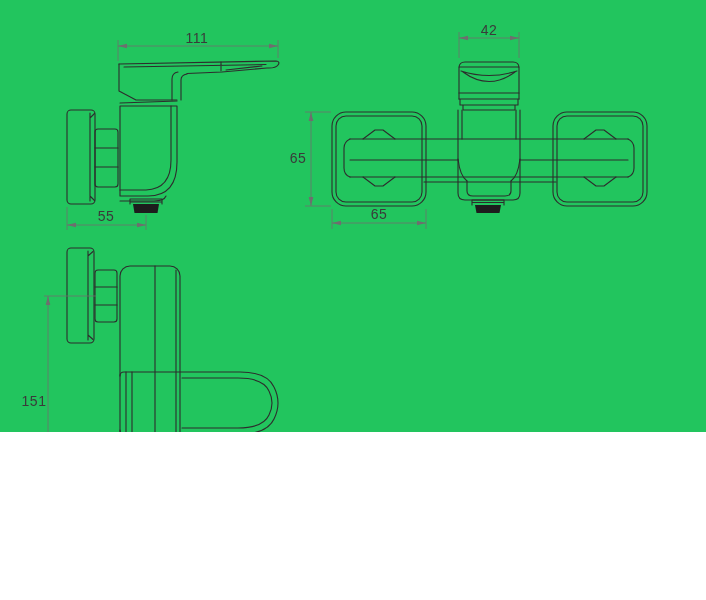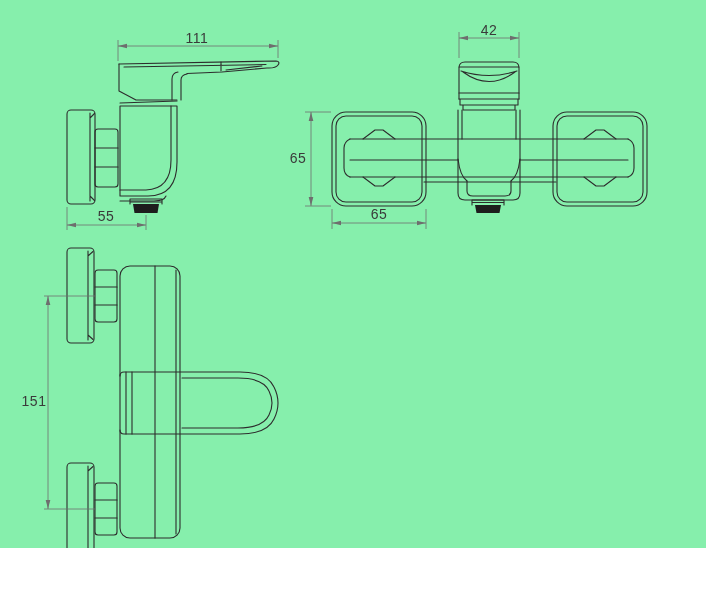--- a/index.html
+++ b/index.html
@@ -1,19 +1,19 @@
 <!DOCTYPE html>
 <html><head>
 <meta charset="utf-8">
 <style>
   html,body{margin:0;padding:0;}
   .canvas{
     position:relative;
-    width:706px;height:548px;
-    background:#86efac;
+    width:706px;height:432px;
+    background:#22c55e;
     overflow:hidden;
     font-family:"Liberation Sans", sans-serif;
   }
   svg{position:absolute;top:0;left:0;}
   svg text{
     font-family:"Liberation Sans", sans-serif;
     font-size:14px;
     letter-spacing:0.5px;
   }
   .parts{fill:none;stroke-width:1.1;stroke-linecap:round;stroke-linejoin:round;}

